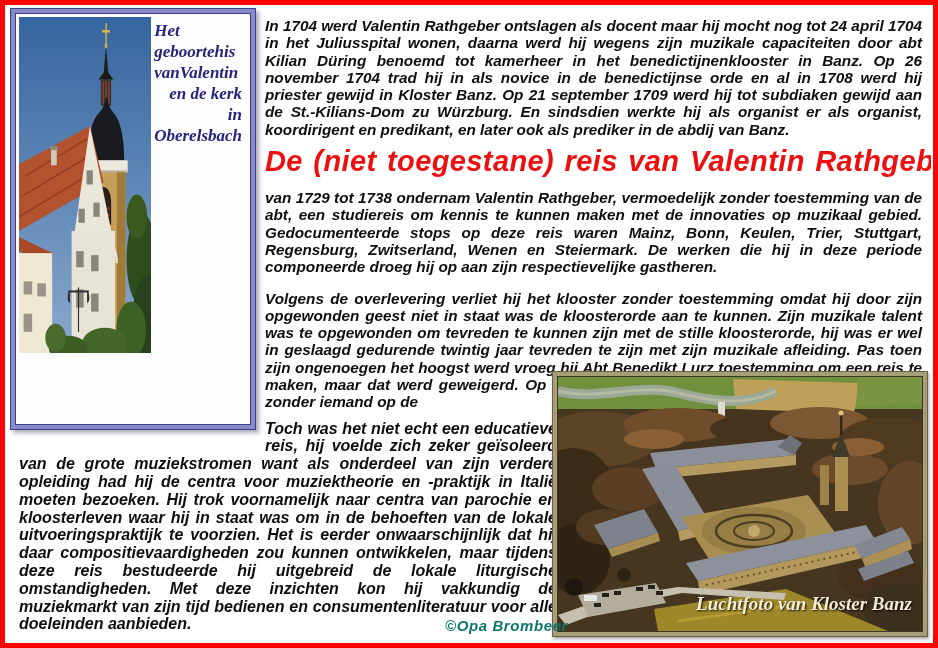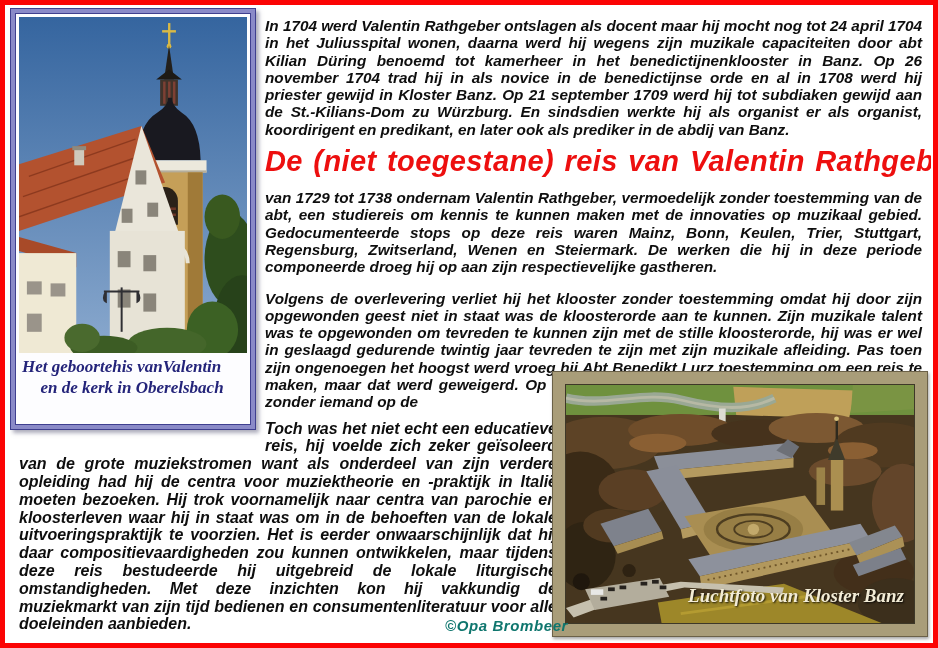--- a/index.html
+++ b/index.html
@@ -26,32 +26,32 @@
     font-size:15px; font-weight:bold; font-style:italic; letter-spacing:.6px;
   }
   
   .fig-left {
     float:left; width:246px; height:422px; margin:0 9px 16px 0;
     background:#8a8ac8; border:1px solid #3f3f8f; padding:4px; box-sizing:border-box;
     box-shadow:3px 3px 4px rgba(90,90,120,.5);
   }
   .fig-left-inner {
     height:100%; box-sizing:border-box; background:#fdfdff;
-    border:1px solid #3f3f8f; padding:3px; display:flex; flex-direction:column;
+    border:1px solid #3f3f8f; padding:3px; display:flex; flex-direction:row;
   }
   .church-svg { display:block; width:100%; height:336px; }
   .fig-left-caption {
     flex:1; font-family:"Liberation Serif", serif; font-style:italic; font-weight:bold;
     color:#24247a; font-size:17px; line-height:21px; padding:3px 3px 0 3px;
   }
-  .cap3 { text-align:center; padding-right:2px; }
+  .cap3 { text-align:right; padding-right:2px; }
   
   .fig-aerial {
     position:absolute; left:547px; top:366px; width:376px; height:266px;
-    background:#a99d79; border:1px solid #6b6148; padding:12px; box-sizing:border-box;
+    background:#a99d79; border:1px solid #6b6148; padding:4px; box-sizing:border-box;
     box-shadow:1px 2px 3px rgba(0,0,0,.35);
   }
   .fig-aerial-inner {
     position:relative; height:100%; border:1px solid #3e3828; box-sizing:border-box; overflow:hidden;
   }
   .aerial-svg { display:block; width:100%; height:100%; }
   .fig-aerial-caption {
     position:absolute; right:10px; bottom:16px;
     font-family:"Liberation Serif", serif; font-style:italic; font-weight:bold;
     font-size:19px; color:#f3ecd6; text-shadow:1px 1px 2px rgba(0,0,0,.85);

